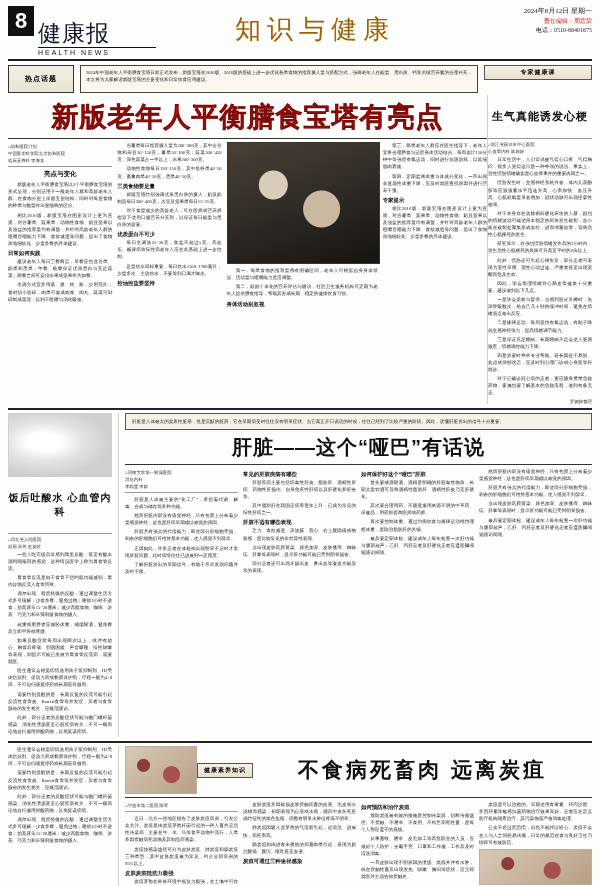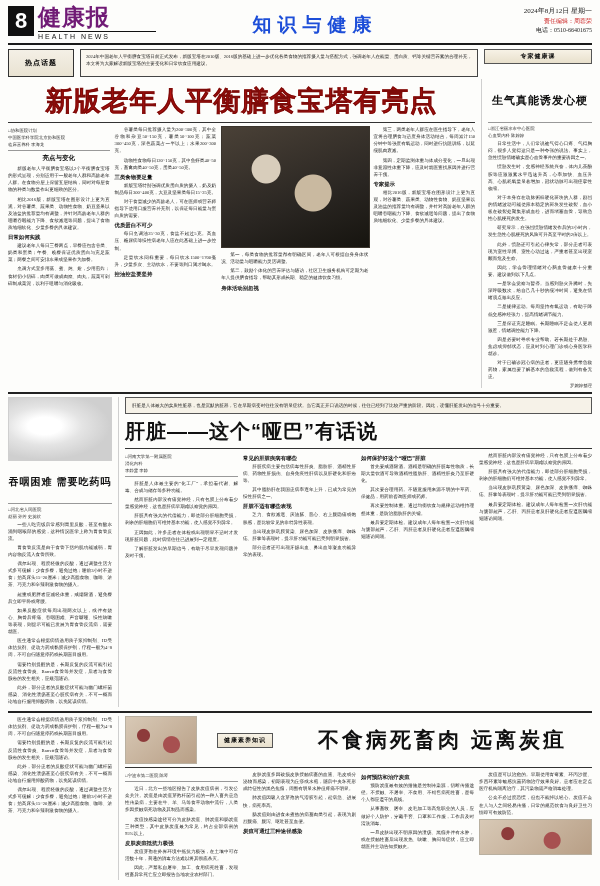--- a/index.html
+++ b/index.html
@@ -9,25 +9,25 @@
     box-sizing:border-box;padding:6px 8px 6px 8px;
   }
   
   .masthead{display:flex;align-items:flex-start;border-bottom:2px solid #1a1a1a;padding-bottom:3px;}
   .page-num{
     width:26px;height:30px;background:#111;color:#fff;font-size:22px;font-weight:bold;
     display:flex;align-items:center;justify-content:center;line-height:1;margin-right:4px;
     font-family:"Liberation Sans",sans-serif;
   }
   .logo-block{width:118px;}
-  .logo-cn{font-size:23px;font-weight:bold;letter-spacing:1px;line-height:1.05;color:#701a75;}
+  .logo-cn{font-size:23px;font-weight:normal;letter-spacing:1px;line-height:1.05;color:#0f172a;margin-top:16px;}
   .logo-en{font-size:7px;letter-spacing:2px;color:#111;border-top:1px solid #111;margin-top:1px;padding-top:1px;
     font-family:"Liberation Sans",sans-serif;}
   .mast-center{flex:1;text-align:center;}
-  .mast-title{font-size:19px;font-weight:bold;letter-spacing:6px;color:#1d4ed8;margin-top:6px;}
+  .mast-title{font-size:26px;font-weight:normal;letter-spacing:6px;color:#a16207;margin-top:6px;}
   .mast-right{width:118px;text-align:right;font-size:6px;line-height:1.5;color:#222;}
   .mast-date{font-size:7px;font-weight:normal;}
   .mast-line{display:block;}
   .mast-red{color:#c22;}
   
   .col-text{font-size:4.6px;line-height:1.55;text-align:justify;color:#222;}
   .col-text p{margin:0 0 2px 0;text-indent:2em;}
   .hr{border:0;border-top:1px solid #333;margin:3px 0;}
   .thin{border:0;border-top:.5px solid #999;margin:3px 0;}
   .sec-head{
@@ -73,21 +73,21 @@
   .expert-tag{
     border:1px solid #555;background:linear-gradient(180deg,#f7f2e6,#e8e0cc);
     font-size:6px;font-weight:bold;text-align:center;padding:2px 0;letter-spacing:1px;
   }
   
   .quote-box{
     border:1px solid #555;background:#f6f2e8;font-size:4.6px;line-height:1.6;padding:4px 6px;color:#222;
     text-align:justify;
   }
   .liver-title{
-    font-size:20px;font-weight:bold;color:#111;margin:4px 0 2px;letter-spacing:1px;
+    text-align:center;font-size:20px;font-weight:bold;color:#111;margin:4px 0 2px;letter-spacing:1px;
     font-family:"Liberation Sans",sans-serif;
   }
   
   .anthrax-title{
     text-align:center;font-size:21px;font-weight:bold;color:#111;letter-spacing:3px;margin:3px 0;
     font-family:"Liberation Sans",sans-serif;
   }
   .health-tag{
     border:1px solid #555;background:linear-gradient(180deg,#f7f2e6,#e8e0cc);
     font-size:6px;font-weight:bold;text-align:center;padding:2px 6px;letter-spacing:1px;display:inline-block;
@@ -129,21 +129,21 @@
   <div class="band">
     <div class="band-left">
       <div class="stamp">热点话题</div>
     </div>
     <div class="lead-box">2024年中国老年人平衡膳食宝塔日前正式发布，新版宝塔在2010版、2016版的基础上进一步优化各类食物的推荐摄入量与搭配方式，强调老年人在能量、蛋白质、钙等关键营养素的合理补充，本文将为大家解读新版宝塔的主要变化和日常饮食应用建议。</div>
     <div class="band-right">
       <div class="expert-tag">专家健康课</div>
     </div>
   </div>
 
-  <div style="display:flex;gap:6px;margin-top:2px;">
+  <div style="display:flex;gap:0;margin-top:2px;">
     <div style="flex:1;">
       <div class="headline">新版老年人平衡膳食宝塔有亮点</div>
       <hr class="hr">
       <div class="cols">
 
         <div class="c">
           <div class="credit">□协和医院计划</div>
           <div class="credit">中国医学科学院北京协和医院</div>
           <div class="credit">临床营养科  李海龙</div>
           <hr class="thin">
@@ -222,21 +222,21 @@
       </div>
       <div class="byline">罗婉婷整理</div>
     </div>
   </div>
 
   <hr class="hr" style="border-top:2px solid #222;margin-top:4px;">
 
   <div style="display:flex;gap:6px;">
     <div style="width:104px;">
       <div class="pill-img"></div>
-      <div class="feature-title" style="font-size:10px;">吞咽困难 需要吃药吗</div>
+      <div class="feature-title" style="font-size:10px;">饭后吐酸水 心血管内科</div>
       <hr class="thin">
       <div class="credit">□河北省人民医院</div>
       <div class="credit">赵丽  孙芳  史英软</div>
       <div class="col-text">
         <p>一些人吃完饭后常感到胃里反酸，甚至有酸水涌到咽喉部的感觉，这种情况医学上称为胃食管反流。</p>
         <p>胃食管反流是由于食管下括约肌功能减弱，胃内容物反流入食管所致。</p>
         <p>偶尔出现、程度轻微的反酸，通过调整生活方式多可缓解：少食多餐，避免过饱；睡前3小时不进食；抬高床头15~20厘米；减少高脂食物、咖啡、浓茶、巧克力和辛辣刺激食物的摄入。</p>
         <p>超重或肥胖者应减轻体重，戒烟限酒，避免餐后立即平卧或弯腰。</p>
         <p>如果反酸症状每周出现两次以上，或伴有烧心、胸骨后疼痛、吞咽困难、声音嘶哑、慢性咳嗽等表现，则提示可能已发展为胃食管反流病，需要就医。</p>
         <p>医生通常会根据病情选用质子泵抑制剂、H2受体拮抗剂、促动力药或黏膜保护剂，疗程一般为4~8周，不可自行随意停药或长期盲目服用。</p>
@@ -307,21 +307,21 @@
         <p>医生通常会根据病情选用质子泵抑制剂、H2受体拮抗剂、促动力药或黏膜保护剂，疗程一般为4~8周，不可自行随意停药或长期盲目服用。</p>
         <p>需要特别提醒的是，长期反复的反流可能引起反流性食管炎、Barrett食管等并发症，后者与食管腺癌的发生相关，应规范随访。</p>
         <p>此外，部分患者的反酸症状可能与幽门螺杆菌感染、消化性溃疡甚至心脏疾病有关，不可一概而论地自行服用抑酸药物，以免延误病情。</p>
         <p>偶尔出现、程度轻微的反酸，通过调整生活方式多可缓解：少食多餐，避免过饱；睡前3小时不进食；抬高床头15~20厘米；减少高脂食物、咖啡、浓茶、巧克力和辛辣刺激食物的摄入。</p>
       </div>
     </div>
 
     <div class="vline"></div>
 
     <div style="flex:1;">
-      <div style="display:flex;align-items:center;gap:20px;">
+      <div style="display:flex;align-items:center;gap:0;">
         <div class="micro-img" style="width:70px;"></div>
         <div class="health-tag">健康素养知识</div>
         <div class="anthrax-title" style="flex:1;">不食病死畜肉  远离炭疽</div>
       </div>
       <hr class="hr">
       <div class="cols">
         <div class="c">
           <div class="credit">□宁波市第二医院  陈琴</div>
           <hr class="thin">
           <div class="col-text">

